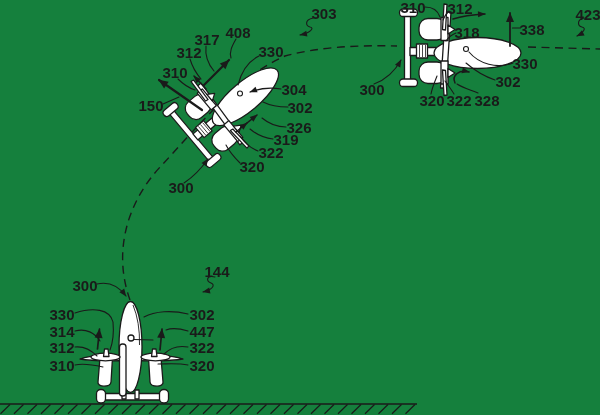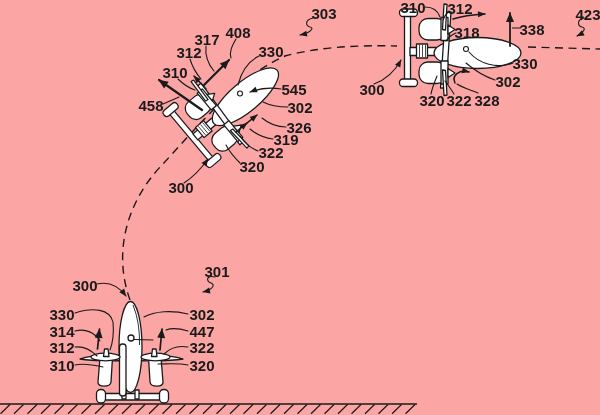--- a/index.html
+++ b/index.html
@@ -1,17 +1,17 @@
 <!DOCTYPE html>
 <html><head>
 <meta charset="utf-8">
 <style>
   html,body{margin:0;padding:0;background:#fff;}
   #stage{
-    position:relative;width:600px;height:415px;background:#fca5a5;overflow:hidden;
+    position:relative;width:600px;height:415px;background:#15803d;overflow:hidden;
     font-family:"Liberation Sans", sans-serif;
   }
   #stage svg{position:absolute;left:0;top:0;}
   .ref{
     position:absolute;transform:translate(-50%,-50%);
     font-family:"Liberation Sans", sans-serif;
     font-size:15px;font-weight:700;color:#1a1a1a;
     white-space:nowrap;letter-spacing:0px;line-height:1;
   }
 </style>
@@ -150,42 +150,42 @@
     <path d="M584,18 C576,20 578,26 582,27 C587,28 583,33 577,36" marker-end="url(#ahs)"></path>
   </g>
 </svg>
 
 <div class="ref" style="left:324px;top:13px">303</div>
 <div class="ref" style="left:207px;top:39px">317</div>
 <div class="ref" style="left:238px;top:32px">408</div>
 <div class="ref" style="left:189px;top:52px">312</div>
 <div class="ref" style="left:175px;top:72px">310</div>
 <div class="ref" style="left:271px;top:51px">330</div>
-<div class="ref" style="left:151px;top:105px">458</div>
-<div class="ref" style="left:294px;top:89px">545</div>
+<div class="ref" style="left:151px;top:105px">150</div>
+<div class="ref" style="left:294px;top:89px">304</div>
 <div class="ref" style="left:300px;top:107px">302</div>
 <div class="ref" style="left:299px;top:127px">326</div>
 <div class="ref" style="left:286px;top:139px">319</div>
 <div class="ref" style="left:271px;top:152px">322</div>
 <div class="ref" style="left:252px;top:166px">320</div>
 <div class="ref" style="left:181px;top:187px">300</div>
 
 <div class="ref" style="left:413px;top:7px">310</div>
 <div class="ref" style="left:460px;top:8px">312</div>
 <div class="ref" style="left:467px;top:32px">318</div>
 <div class="ref" style="left:532px;top:29px">338</div>
 <div class="ref" style="left:588px;top:14px">423</div>
 <div class="ref" style="left:525px;top:63px">330</div>
 <div class="ref" style="left:508px;top:81px">302</div>
 <div class="ref" style="left:432px;top:100px">320</div>
 <div class="ref" style="left:459px;top:100px">322</div>
 <div class="ref" style="left:487px;top:100px">328</div>
 <div class="ref" style="left:372px;top:89px">300</div>
 
-<div class="ref" style="left:217px;top:271px">301</div>
+<div class="ref" style="left:217px;top:271px">144</div>
 <div class="ref" style="left:85px;top:285px">300</div>
 <div class="ref" style="left:62px;top:314px">330</div>
 <div class="ref" style="left:62px;top:331px">314</div>
 <div class="ref" style="left:62px;top:347px">312</div>
 <div class="ref" style="left:62px;top:365px">310</div>
 <div class="ref" style="left:202px;top:314px">302</div>
 <div class="ref" style="left:202px;top:331px">447</div>
 <div class="ref" style="left:202px;top:347px">322</div>
 <div class="ref" style="left:202px;top:365px">320</div>
 

